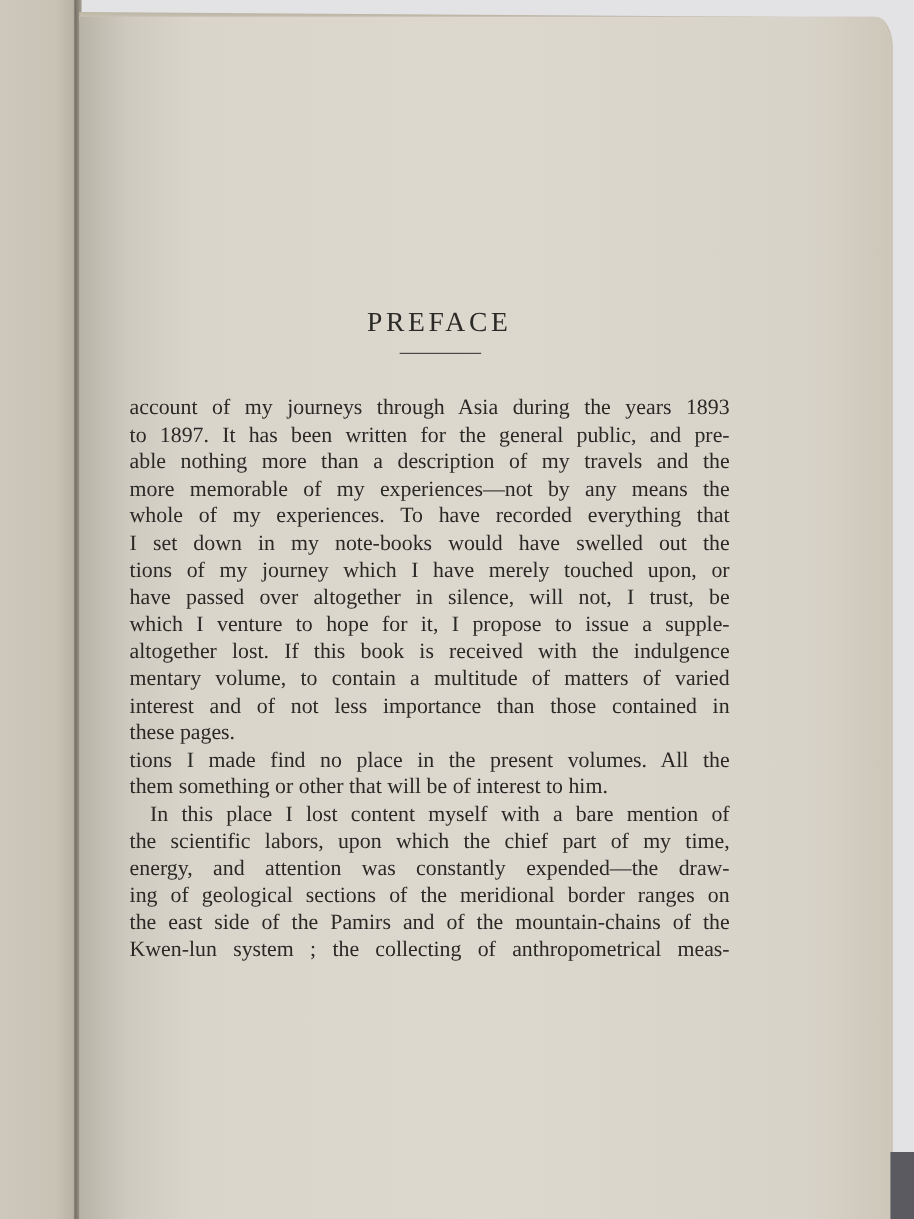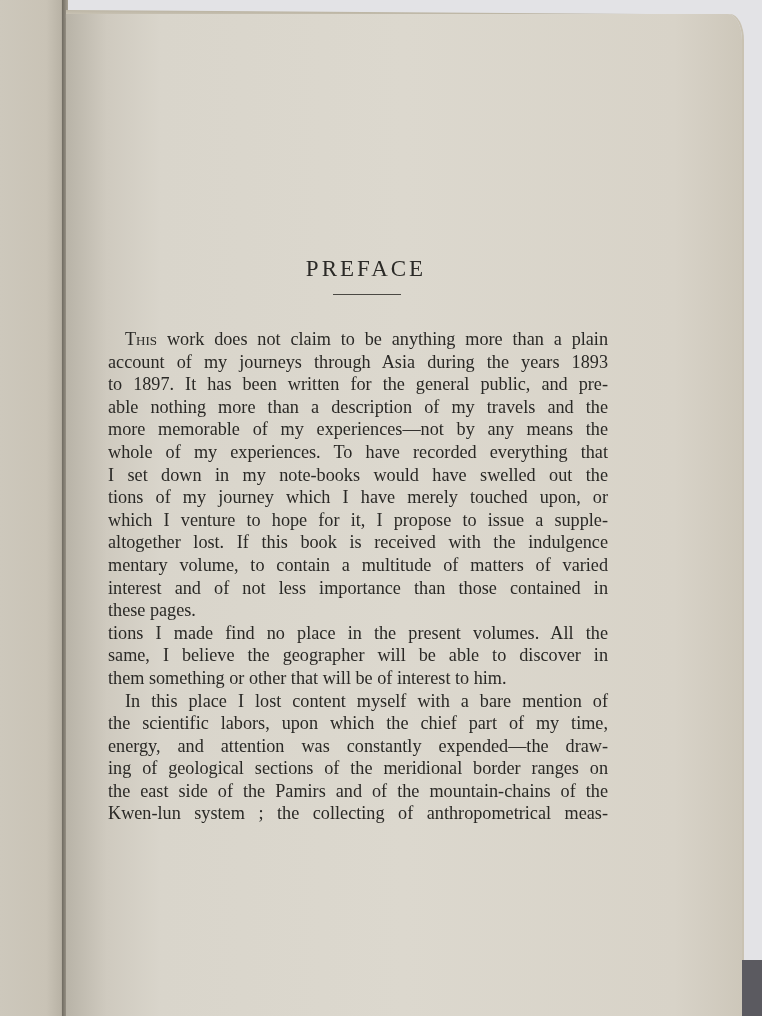--- a/index.html
+++ b/index.html
@@ -66,38 +66,37 @@
 <div class="right-edge-shadow"></div>
 
 <div class="title-wrap">
   <div class="title">PREFACE</div>
 </div>
 <div class="rule"></div>
 
 <div class="body-text">
 
   <div>
-    <span class="line indent"><span class="sc">This</span><span> work does not claim to be anything more than a plain</span></span>
     <span class="line">account of my journeys through Asia during the years 1893</span>
     <span class="line">to 1897.   It has been written for the general public, and pre-</span>
     <span class="line">able nothing more than a description of my travels and the</span>
     <span class="line">more memorable of my experiences—not by any means the</span>
     <span class="line">whole of my experiences.   To have recorded everything that</span>
     <span class="line">I set down in my note-books would have swelled out the</span>
     <span class="line">tions of my journey which I have merely touched upon, or</span>
+    <span class="line">have passed over altogether in silence, will not, I trust, be</span>
     <span class="line">which I venture to hope for it, I propose to issue a supple-</span>
     <span class="line">altogether lost.  If this book is received with the indulgence</span>
     <span class="line">mentary volume, to contain a multitude of matters of varied</span>
     <span class="line">interest and of not less importance than those contained in</span>
     <span class="line last">these pages.</span>
   </div>
 
   <div>
     <span class="line">tions I made find no place in the present volumes.   All the</span>
-    <span class="line">same, I believe the geographer will be able to discover in</span>
     <span class="line last">them something or other that will be of interest to him.</span>
   </div>
 
   <div>
     <span class="line indent">In this place I lost content myself with a bare mention of</span>
     <span class="line">the scientific labors, upon which the chief part of my time,</span>
     <span class="line">energy, and attention was constantly expended—the draw-</span>
     <span class="line">ing of geological sections of the meridional border ranges on</span>
     <span class="line">the east side of the Pamirs and of the mountain-chains of the</span>
     <span class="line">Kwen-lun system ; the collecting of anthropometrical meas-</span>

